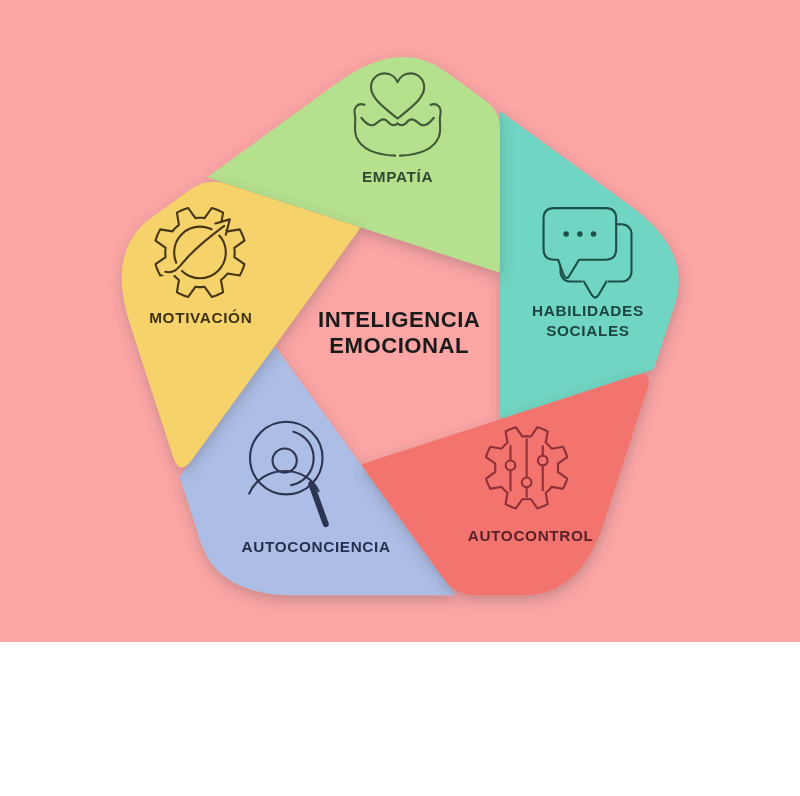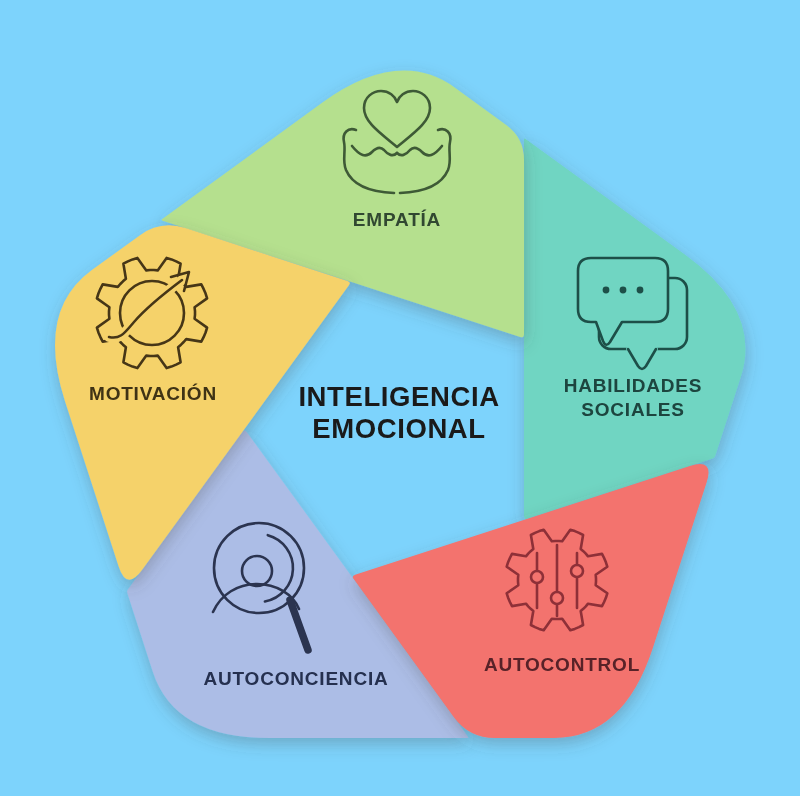--- a/index.html
+++ b/index.html
@@ -1,17 +1,17 @@
 <!DOCTYPE html>
 <html><head>
 <meta charset="utf-8">
 <style>
   html,body{margin:0;padding:0;background:#ffffff;}
   body{display:flex;justify-content:center;align-items:flex-start;}
-  .stage{width:800px;height:796px;position:relative;background:#7dd3fc;overflow:hidden;}
+  .stage{width:800px;height:642px;position:relative;background:#fca5a5;overflow:hidden;}
   svg{display:block;width:100%;height:100%;}
   .seg-label{
     font-family:"Liberation Sans", sans-serif;
     font-weight:bold;
     font-size:19px;
     letter-spacing:0.8px;
     text-anchor:middle;
   }
   .center-title{
     font-family:"Liberation Sans", sans-serif;

